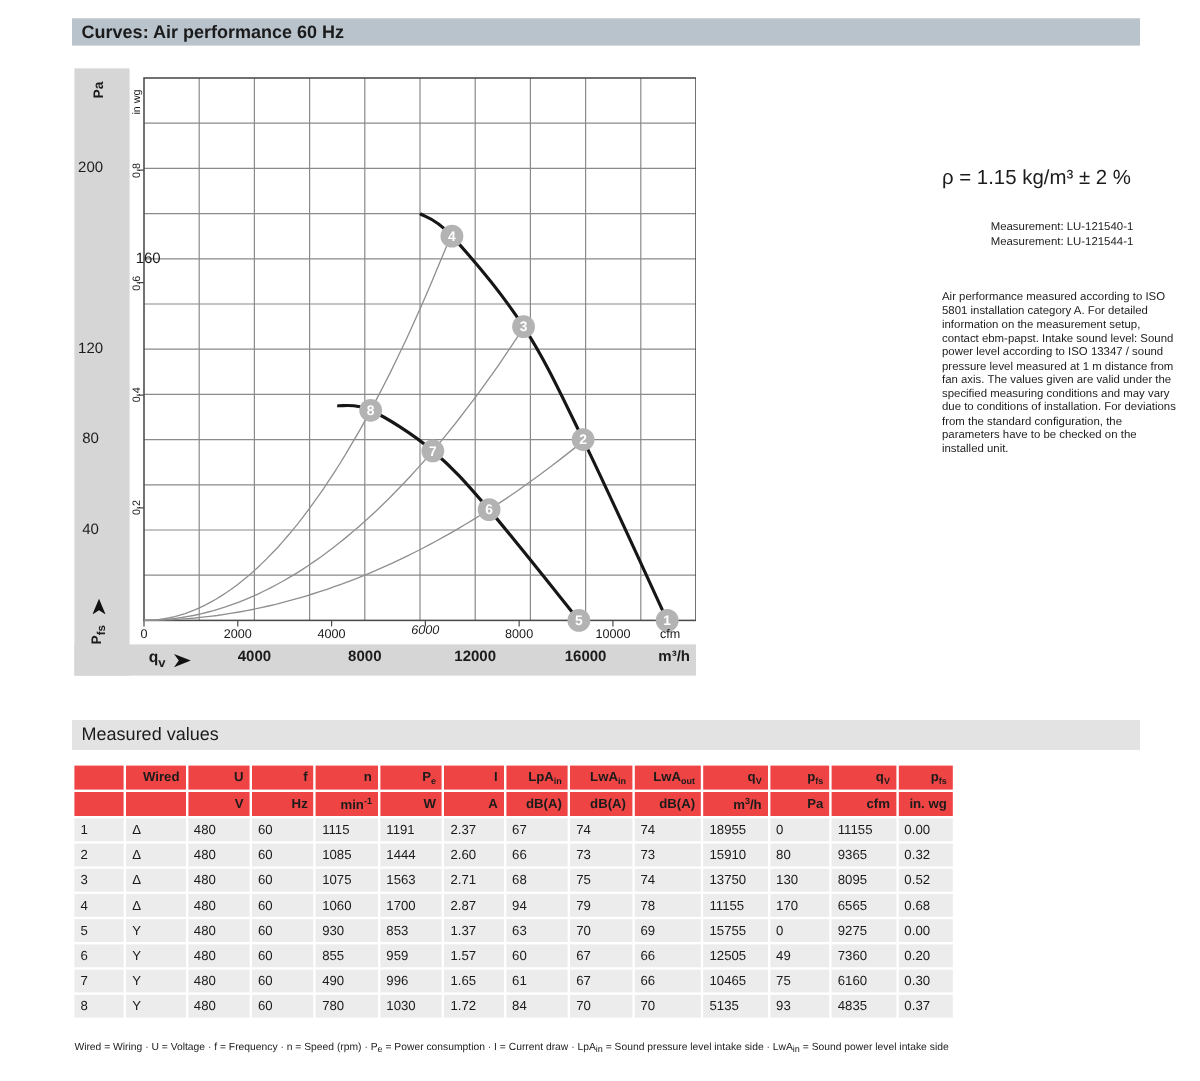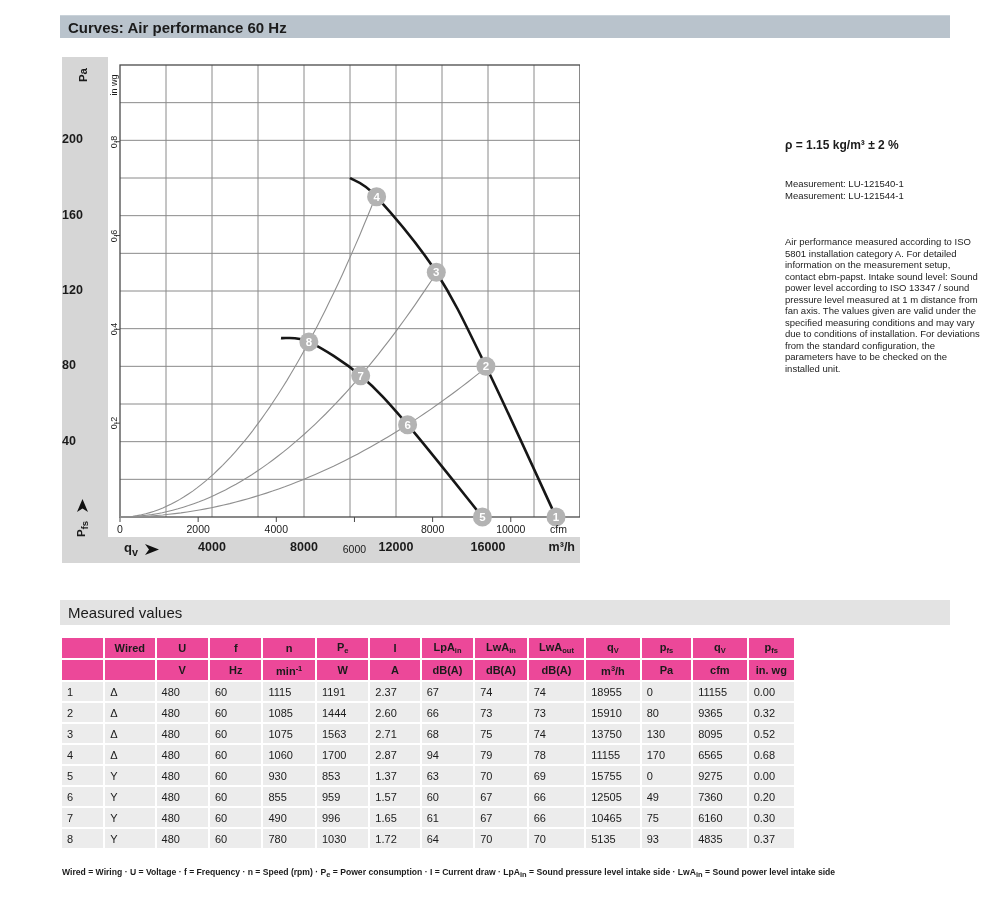--- a/index.html
+++ b/index.html
@@ -11,53 +11,53 @@
   #title-bar{
     left:60px;top:15px;width:890px;height:23px;background:#b9c3cc;
     font-weight:bold;font-size:15px;line-height:23px;padding-left:8px;
     box-sizing:border-box;border-top:1px solid #c9d2d9;
   }
   
   #chart-block{left:62px;top:55px;width:518px;height:510px;}
   #strip-left{position:absolute;left:0;top:2px;width:46px;height:506px;background:#d6d6d6;}
   #band-bottom{position:absolute;left:0;top:482px;width:518px;height:26px;background:#d6d6d6;}
   #chart-svg-holder{position:absolute;left:0;top:0;width:518px;height:510px;}
-  .pa-lab{position:absolute;width:27px;text-align:left;font-weight:bold;font-size:12.5px;}
+  .pa-lab{position:absolute;width:27px;text-align:center;font-weight:normal;font-size:12.5px;}
   .inwg-lab{position:absolute;width:22px;height:10px;font-size:9px;text-align:center;transform:rotate(-90deg);line-height:10px;}
   .cfm-lab{position:absolute;width:40px;font-size:10.5px;text-align:center;}
   .m3h-lab{position:absolute;width:56px;font-size:12.5px;font-weight:bold;text-align:center;}
   .rot{transform:rotate(-90deg);}
   #pa-unit{left:12px;top:13px;width:20px;height:14px;font-weight:bold;font-size:11.5px;text-align:center;}
   #inwg-unit{left:35px;top:25px;width:34px;height:10px;font-size:9px;text-align:center;line-height:10px;}
   #pfs-label{left:7px;top:467px;width:26px;height:14px;font-weight:bold;font-size:11.5px;text-align:center;}
   #pfs-arrow{left:15px;top:444px;}
   #qv-row{left:62px;top:485px;display:flex;align-items:center;font-weight:bold;font-size:13px;}
   #qv-arrow{margin-left:7px;margin-top:2px;}
   #cfm-unit{left:488px;top:468px;font-size:10.5px;}
   #m3h-unit{left:458px;top:485px;width:55px;font-size:12.5px;font-weight:bold;text-align:right;}
   
   #info-block{left:785px;top:138px;width:200px;}
-  #density{font-size:12px;font-weight:bold;}
-  #measurements{margin-top:26px;}
+  #density{font-size:17px;}
+  #measurements{margin-top:26px;text-align:center;}
   .meas{font-size:9.5px;line-height:12px;}
   #note{font-size:9.5px;line-height:11.5px;margin-top:34px;width:197px;}
   
   #measured-band{
     left:60px;top:600px;width:890px;height:25px;background:#e3e3e3;
     font-size:15px;line-height:25px;padding-left:8px;box-sizing:border-box;
   }
   #measured-table{
     left:60px;top:636px;width:736px;border-collapse:separate;border-spacing:2px;
     font-size:11px;table-layout:fixed;
   }
-  #measured-table th{background:#ec4899;font-weight:bold;text-align:center;padding:3px 5px;height:14px;overflow:hidden;white-space:nowrap;}
+  #measured-table th{background:#ef4444;font-weight:bold;text-align:right;padding:3px 5px;height:14px;overflow:hidden;white-space:nowrap;}
   #measured-table td{background:#ececec;padding:3px 5px;height:13px;white-space:nowrap;}
   #measured-table sub, #footnotes sub{font-size:7.5px;vertical-align:-2px;}
   #measured-table sup{font-size:7.5px;vertical-align:4px;}
-  #footnotes{left:62px;top:866px;width:910px;font-size:8.6px;line-height:13.5px;font-weight:bold;}
+  #footnotes{left:62px;top:866px;width:910px;font-size:8.6px;line-height:13.5px;}
 </style>
 </head>
 <body>
 
 <div class="abs" id="title-bar">
   <span>Curves: Air performance 60 Hz</span>
 </div>
 
 <div class="abs" id="chart-block">
   <div id="strip-left"></div>
@@ -111,32 +111,32 @@
         <text x="246.9" y="290.9" text-anchor="middle" font-size="11.5" font-weight="bold" fill="#ffffff" font-family="Liberation Sans, sans-serif">8</text>
         <circle cx="298.7" cy="320.8" r="9.5" fill="#b3b3b3"></circle>
         <text x="298.7" y="324.8" text-anchor="middle" font-size="11.5" font-weight="bold" fill="#ffffff" font-family="Liberation Sans, sans-serif">7</text>
         <circle cx="345.6" cy="369.7" r="9.5" fill="#b3b3b3"></circle>
         <text x="345.6" y="373.7" text-anchor="middle" font-size="11.5" font-weight="bold" fill="#ffffff" font-family="Liberation Sans, sans-serif">6</text>
         <circle cx="420.4" cy="462.0" r="9.5" fill="#b3b3b3"></circle>
         <text x="420.4" y="466.0" text-anchor="middle" font-size="11.5" font-weight="bold" fill="#ffffff" font-family="Liberation Sans, sans-serif">5</text>
       </svg></div>
   <div id="chart-axis-labels">
       <div class="pa-lab" style="left: 0px; top: 77.3333px;">200</div>
-      <div class="pa-lab" style="left: 0px; top: 152.667px;">160</div>
+      <div class="pa-lab" style="left: 0px; top: 152.667px; padding-left: 48px;">160</div>
       <div class="pa-lab" style="left: 0px; top: 228px;">120</div>
       <div class="pa-lab" style="left: 0px; top: 303.333px;">80</div>
       <div class="pa-lab" style="left: 0px; top: 378.667px;">40</div>
       <div class="inwg-lab" style="left: 41px; top: 81.7059px;">0.8</div>
       <div class="inwg-lab" style="left: 41px; top: 175.529px;">0.6</div>
       <div class="inwg-lab" style="left: 41px; top: 269.353px;">0.4</div>
       <div class="inwg-lab" style="left: 41px; top: 363.176px;">0.2</div>
       <div class="cfm-lab" style="left: 38px; top: 468px;">0</div>
       <div class="cfm-lab" style="left: 116.155px; top: 468px;">2000</div>
       <div class="cfm-lab" style="left: 194.309px; top: 468px;">4000</div>
-      <div class="cfm-lab" style="left: 272.464px; top: 488px;">6000</div>
+      <div class="cfm-lab" style="left: 272.464px; top: 464px; font-style: italic;">6000</div>
       <div class="cfm-lab" style="left: 350.618px; top: 468px;">8000</div>
       <div class="cfm-lab" style="left: 428.773px; top: 468px;">10000</div>
       <div class="m3h-lab" style="left: 122px; top: 485px;">4000</div>
       <div class="m3h-lab" style="left: 214px; top: 485px;">8000</div>
       <div class="m3h-lab" style="left: 306px; top: 485px;">12000</div>
       <div class="m3h-lab" style="left: 398px; top: 485px;">16000</div>
     </div>
 
   <div class="abs rot" id="pa-unit">Pa</div>
   <div class="abs rot" id="inwg-unit">in wg</div>
@@ -332,21 +332,21 @@
         <td>0.30</td>
       </tr>
       <tr>
         <td>8</td>
         <td>Y</td>
         <td>480</td>
         <td>60</td>
         <td>780</td>
         <td>1030</td>
         <td>1.72</td>
-        <td>64</td>
+        <td>84</td>
         <td>70</td>
         <td>70</td>
         <td>5135</td>
         <td>93</td>
         <td>4835</td>
         <td>0.37</td>
       </tr>
     </tbody>
 </table>
 

